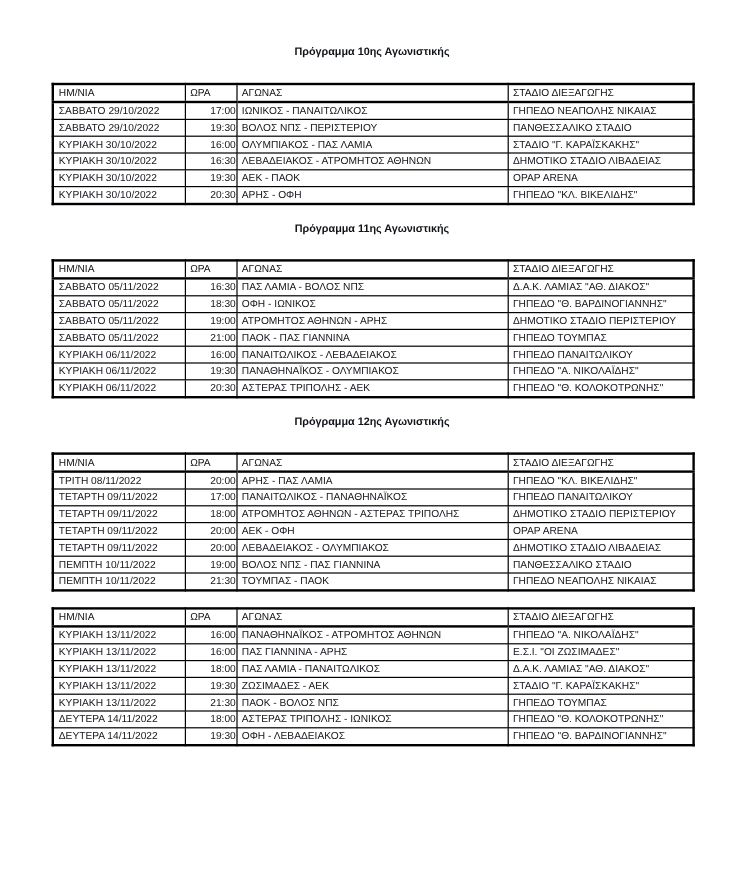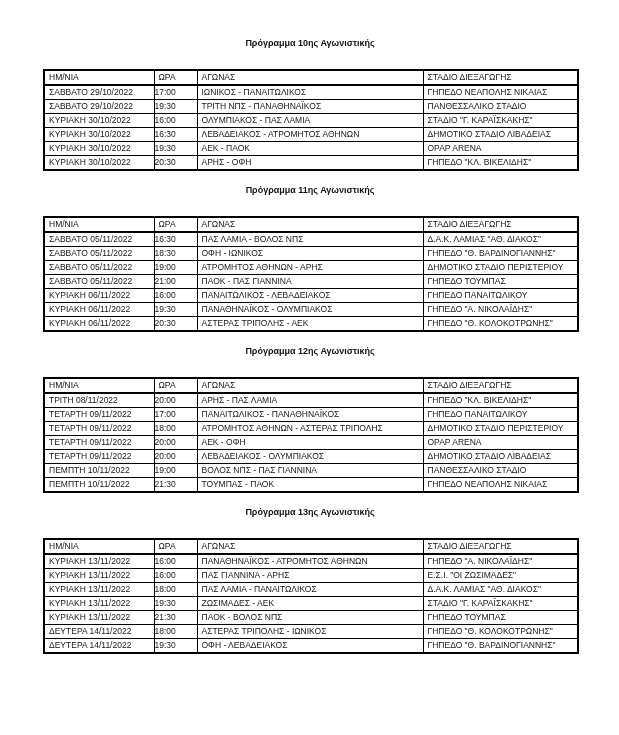--- a/index.html
+++ b/index.html
@@ -44,21 +44,21 @@
     color: #14171d;
   }
   .schedule th {
     font-weight: 400;
     border-bottom: 2px solid #000;
     height: 12px;
     color: #101318;
   }
   .schedule td { font-weight: 400; }
   .schedule td.col-time {
-    text-align: left;
+    text-align: right;
     padding: 0;
   }
 </style>
 </head>
 <body>
 
 <div class="doc">
   <div id="sections">
   <section class="matchday">
     <h2 class="matchday-title">Πρόγραμμα 10ης Αγωνιστικής</h2>
@@ -80,21 +80,21 @@
       <tbody>
             <tr>
               <td>ΣΑΒΒΑΤΟ 29/10/2022</td>
               <td class="col-time">17:00</td>
               <td>ΙΩΝΙΚΟΣ - ΠΑΝΑΙΤΩΛΙΚΟΣ</td>
               <td>ΓΗΠΕΔΟ ΝΕΑΠΟΛΗΣ ΝΙΚΑΙΑΣ</td>
             </tr>
             <tr>
               <td>ΣΑΒΒΑΤΟ 29/10/2022</td>
               <td class="col-time">19:30</td>
-              <td>ΤΡΙΤΗ ΝΠΣ - ΠΑΝΑΘΗΝΑΪΚΟΣ</td>
+              <td>ΒΟΛΟΣ ΝΠΣ - ΠΕΡΙΣΤΕΡΙΟΥ</td>
               <td>ΠΑΝΘΕΣΣΑΛΙΚΟ ΣΤΑΔΙΟ</td>
             </tr>
             <tr>
               <td>ΚΥΡΙΑΚΗ 30/10/2022</td>
               <td class="col-time">16:00</td>
               <td>ΟΛΥΜΠΙΑΚΟΣ - ΠΑΣ ΛΑΜΙΑ</td>
               <td>ΣΤΑΔΙΟ "Γ. ΚΑΡΑΪΣΚΑΚΗΣ"</td>
             </tr>
             <tr>
               <td>ΚΥΡΙΑΚΗ 30/10/2022</td>
@@ -240,21 +240,20 @@
               <td>ΠΕΜΠΤΗ 10/11/2022</td>
               <td class="col-time">21:30</td>
               <td>ΤΟΥΜΠΑΣ - ΠΑΟΚ</td>
               <td>ΓΗΠΕΔΟ ΝΕΑΠΟΛΗΣ ΝΙΚΑΙΑΣ</td>
             </tr>
           </tbody>
     </table>
   </section>
 
   <section class="matchday">
-    <h2 class="matchday-title">Πρόγραμμα 13ης Αγωνιστικής</h2>
     <table class="schedule">
       <colgroup>
         <col style="width:110px">
         <col style="width:43px">
         <col style="width:226px">
         <col style="width:155px">
       </colgroup>
       <thead>
         <tr>
               <th>ΗΜ/ΝΙΑ</th>

